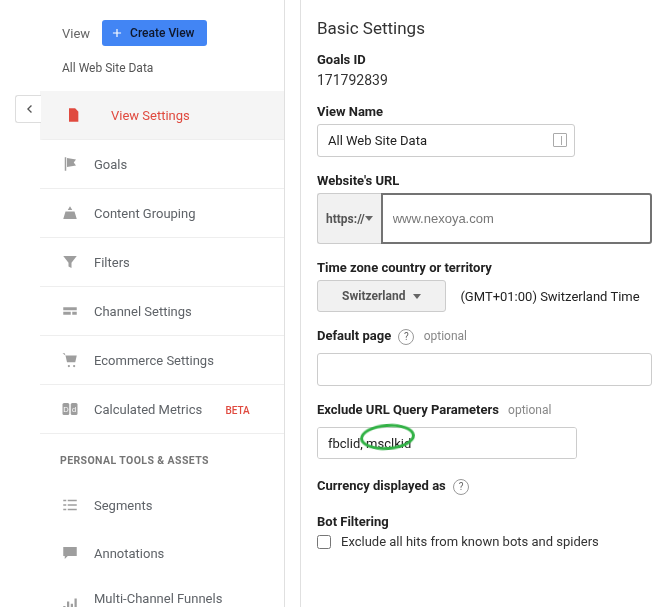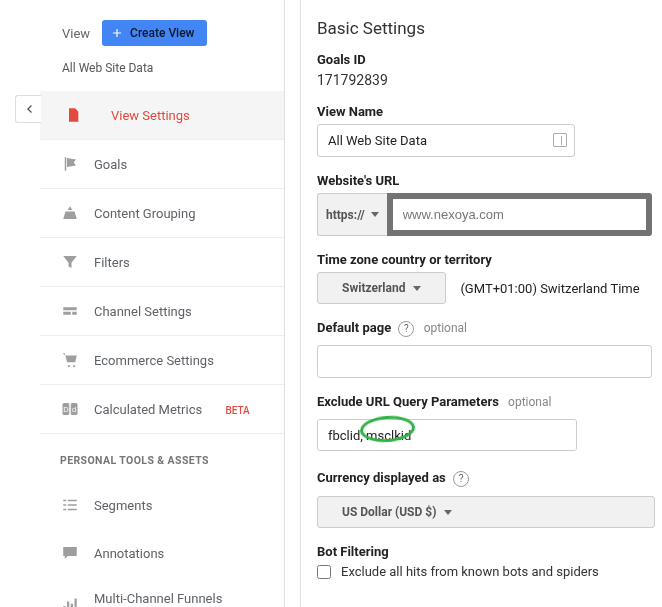--- a/index.html
+++ b/index.html
@@ -144,26 +144,26 @@
   .url-row { display:flex; width:335px; }
   .protocol-select {
     border:1px solid #ccc;
     border-right:none;
     border-radius:3px 0 0 3px;
     background:#f1f1f1;
     padding: 8px 8px;
     font-size:12px;
     font-weight:700;
     color:#555;
-    display:flex; align-items:center; gap:6px;
+    display:flex; align-items:center; 
     cursor:pointer;
   }
   .url-input {
-    flex:1; border:6px solid #737373; border-radius:0 3px 3px 0;
-    padding:8px 10px; font-size:13px; color:#777;
+    flex:1; border:2px solid #737373; border-radius:0 3px 3px 0;
+    padding:16px 10px; font-size:13px; color:#777;
   }
   .tz-row { display:flex; align-items:center; gap:14px; }
   .select-pill {
     border:1px solid #ccc;
     border-radius:3px;
     background:#f1f1f1;
     padding: 8px 24px;
     font-size:12px;
     font-weight:700;
     color:#555;
@@ -371,26 +371,20 @@
     <span class="optional">optional</span>
     <div class="exclude-wrap" style="margin-top:5px;">
       <textarea class="textarea" style="">fbclid, msclkid</textarea>
       <div class="circle-mark"></div>
     </div>
   </div>
 
   <div class="field">
     <span class="field-label">Currency displayed as</span>
     <span class="help-icon">?</span>
-    <div style="margin-top:6px;">
-      <div class="select-pill">
-        <span>US Dollar (USD $)</span>
-        <span class="triangle-down"></span>
-      </div>
-    </div>
   </div>
 
   <div class="field">
     <div class="field-label">Bot Filtering</div>
     <label class="checkbox-row">
       <input type="checkbox" style="">
       <span>Exclude all hits from known bots and spiders</span>
     </label>
   </div>
 </div>

